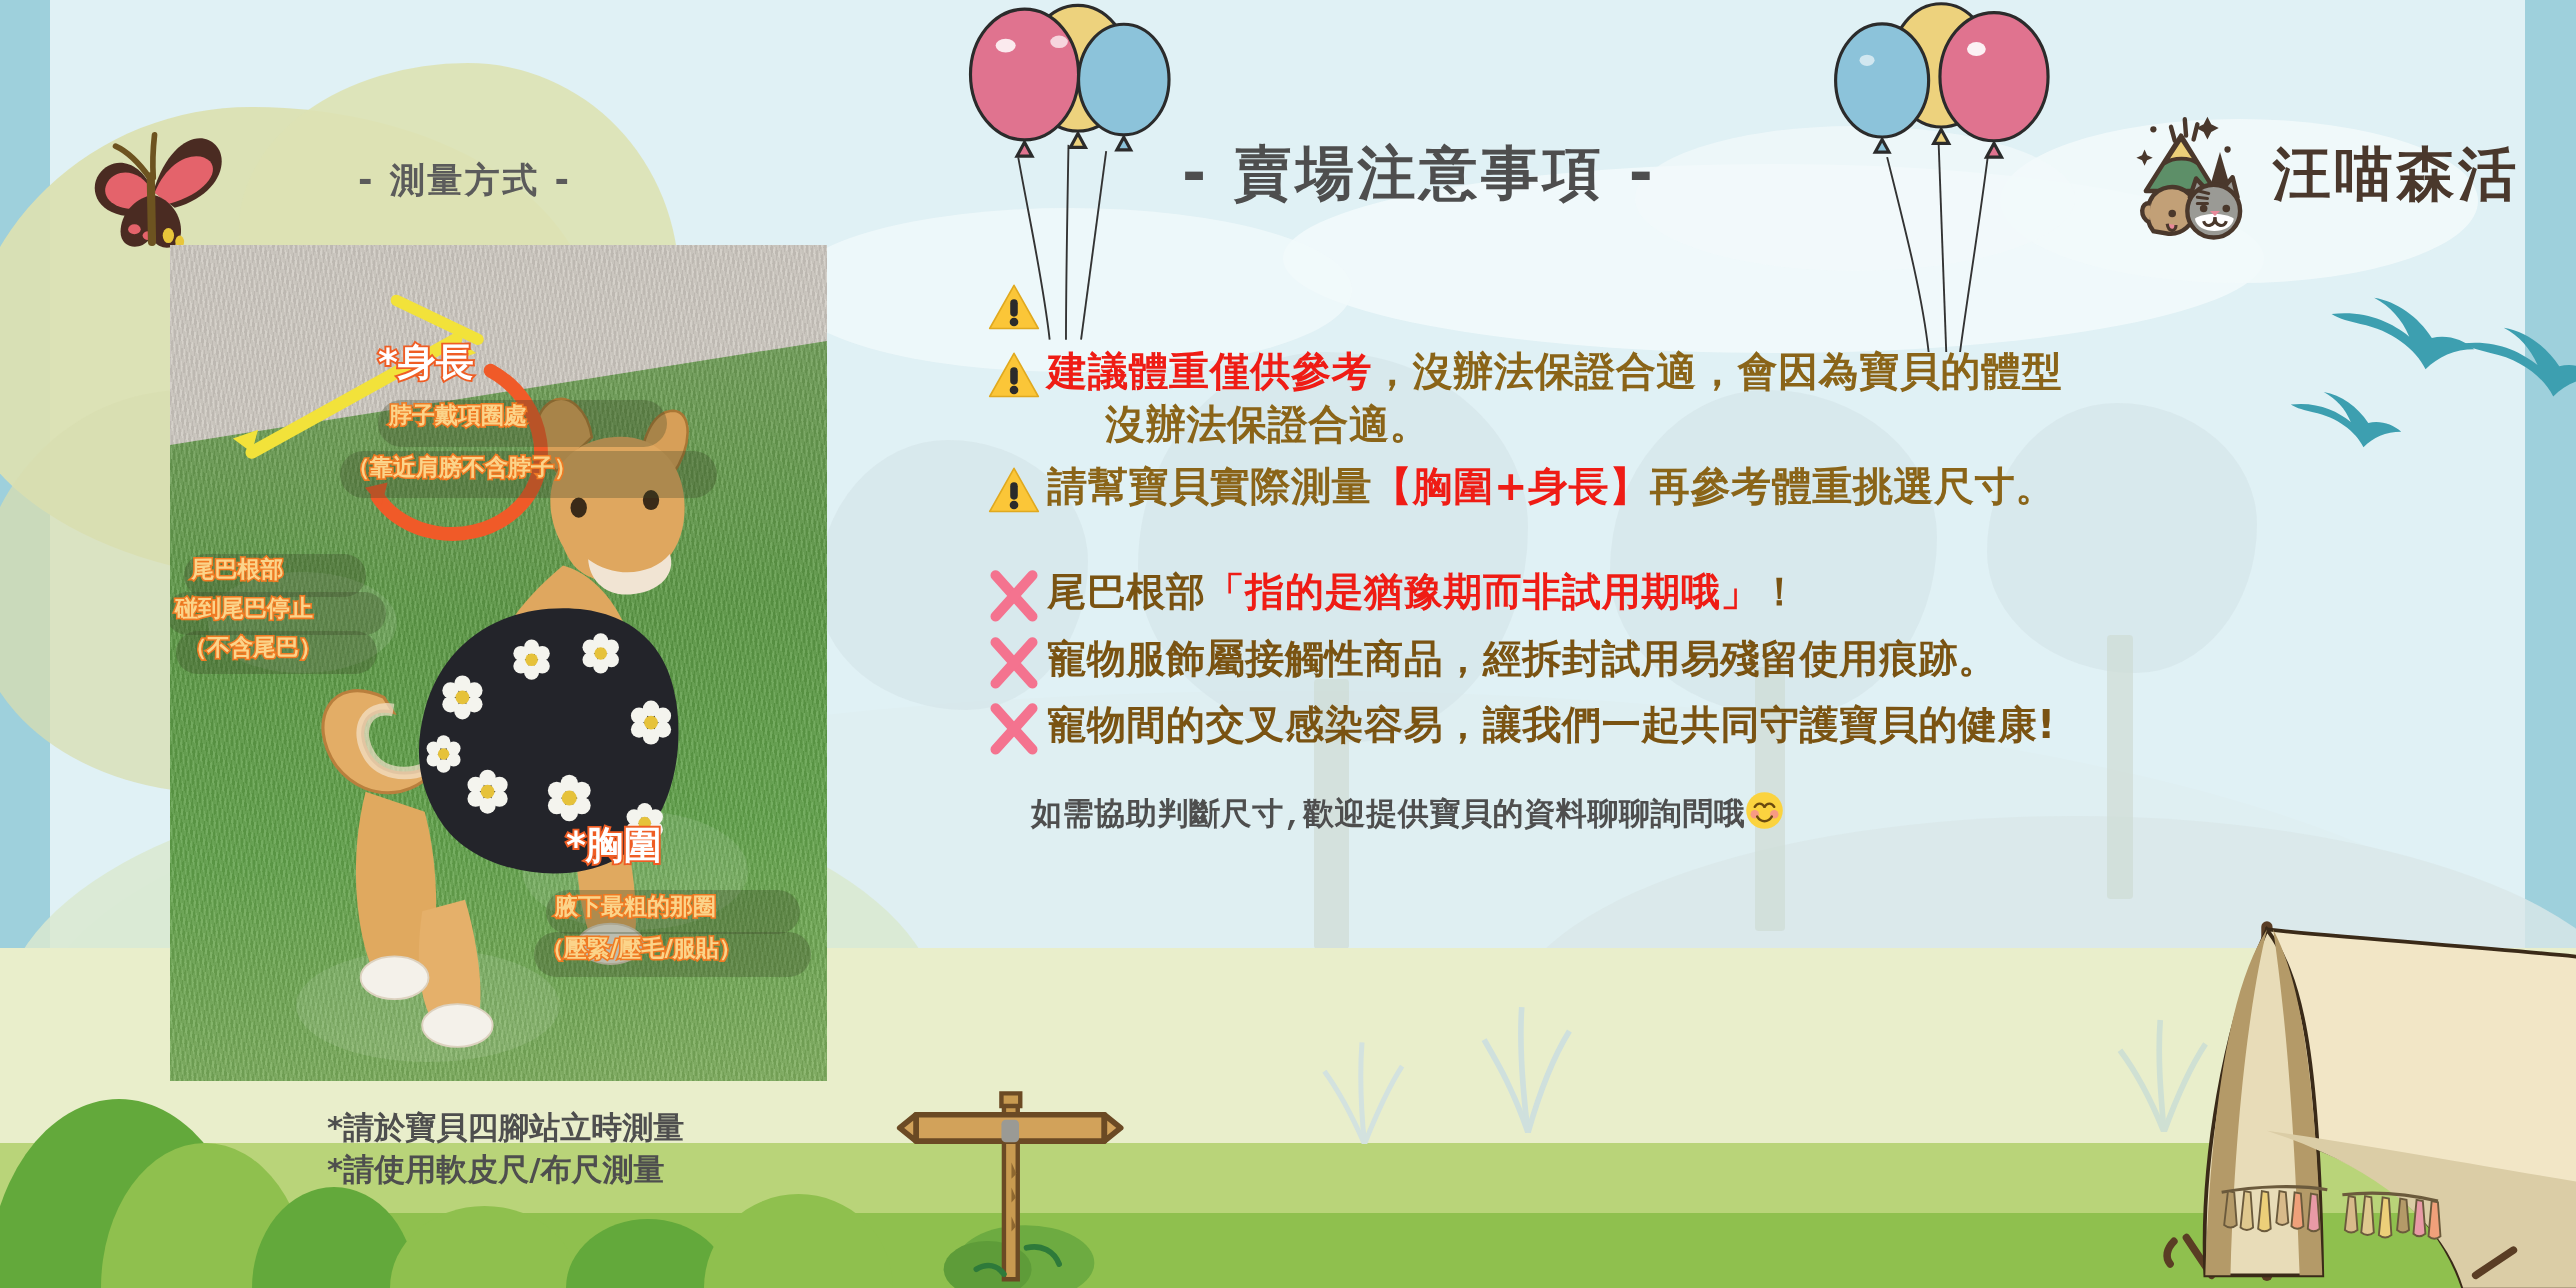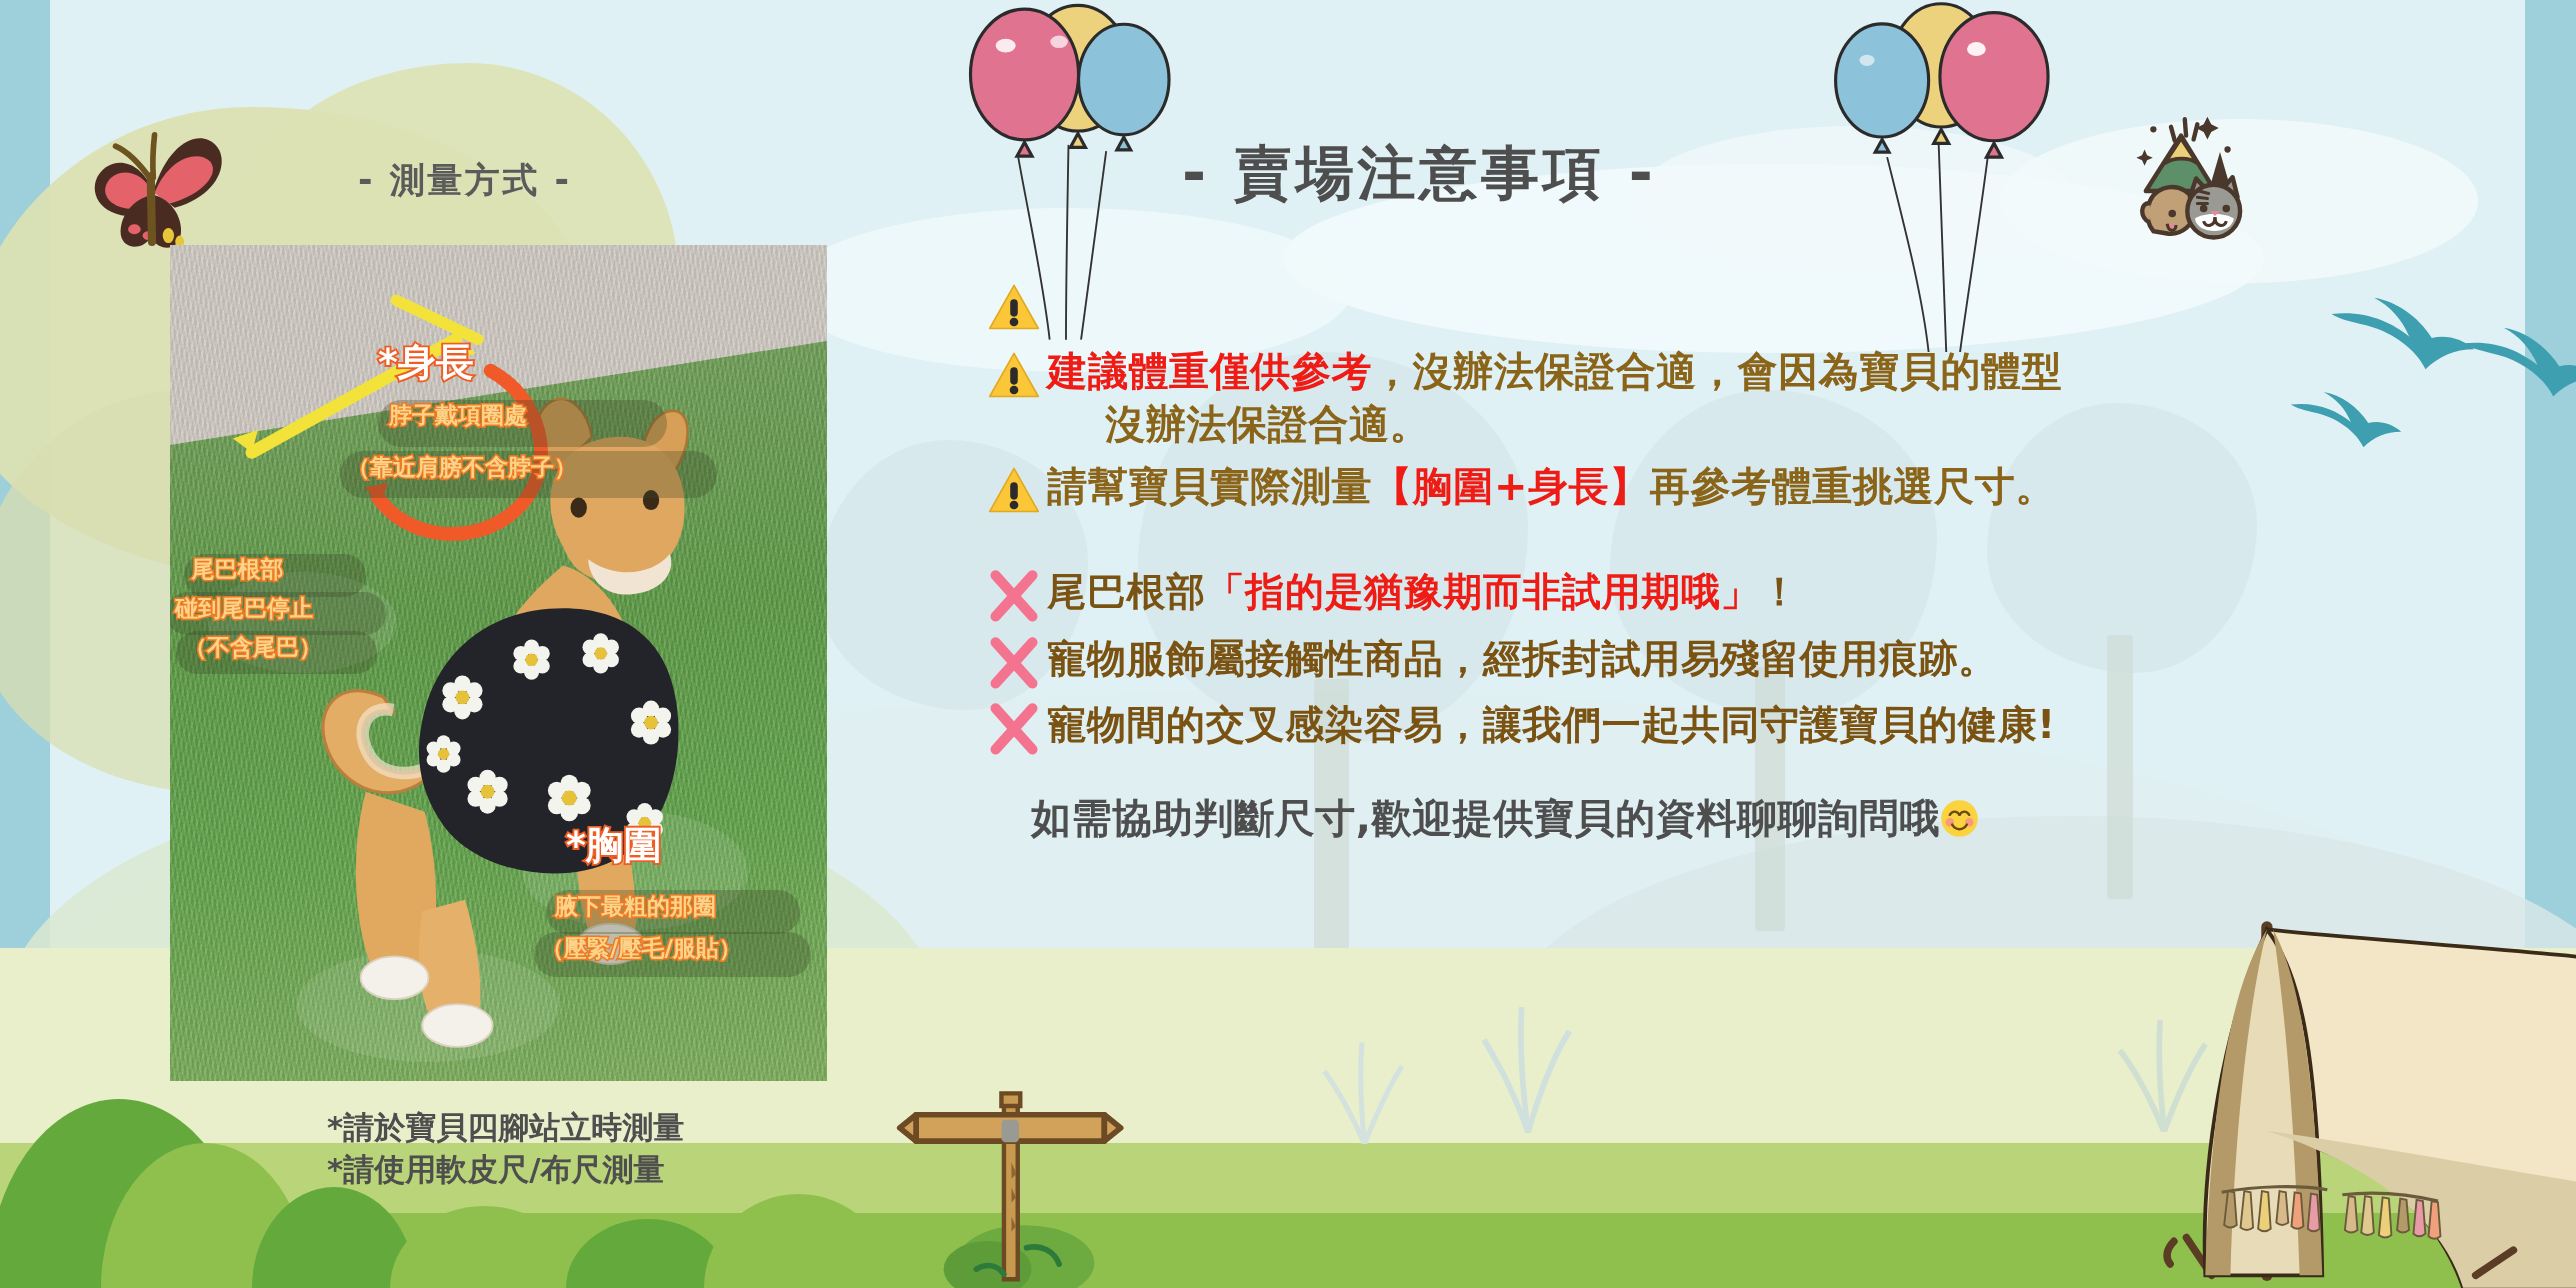--- a/index.html
+++ b/index.html
@@ -118,21 +118,21 @@
   
   .notes { position:absolute; left:987px; top:277px; width:1560px; }
   .note-row { display:flex; align-items:flex-start; margin-bottom:3.8px; }
   .note-ico { flex:0 0 auto; width:54px; height:54px; margin-right:6.3px; margin-top:3.8px; }
   .note-txt { font-size:40px; font-weight:bold; color:#8a6418; line-height:1.32; letter-spacing:0.6px; }
   .note-txt .red { color:#ef1c15; }
   .note-txt .indent { display:block; padding-left:58px; }
   .x-row { display:flex; align-items:flex-start; margin-bottom:2.5px; }
   .x-txt { font-size:39px; font-weight:bold; color:#7a5312; line-height:1.35; letter-spacing:0.6px; }
   .x-txt .red { color:#ef1c15; }
-  .closing { font-size:40px; font-weight:bold; color:#4e4e4e; letter-spacing:0.6px; margin-top:34px; padding-left:44px; white-space:nowrap; }
+  .closing { font-size:31px; font-weight:bold; color:#4e4e4e; letter-spacing:0.6px; margin-top:34px; padding-left:44px; white-space:nowrap;font-family:Liberation Mono, monospace; }
 
   .emoji-face { display:inline-block; width:39px; height:39px; vertical-align:-6.3px; position:relative; }
 </style>
 </head>
 <body>
 
 <div id="stage">
 
   <div class="sky-band"></div>
   <div class="sky-inner"></div>
@@ -273,20 +273,21 @@
       <path d="M168 142 L160 110 L140 134 Z" fill="#9a9a95" stroke="#4a382c" stroke-width="7" stroke-linejoin="round"></path>
       <circle cx="130" cy="164" r="42" fill="#9a9a95" stroke="#4a382c" stroke-width="7"></circle>
       <path d="M100 176 C104 202 158 202 162 176 C150 166 112 166 100 176 Z" fill="#ffffff"></path>
       <circle cx="114" cy="160" r="6" fill="#4a382c"></circle>
       <circle cx="150" cy="160" r="6" fill="#4a382c"></circle>
       <path d="M132 172 l-8 -8 h16 z" fill="#e8899a"></path>
       <path d="M132 174 C132 190 148 190 150 180" stroke="#4a382c" stroke-width="5" fill="none"></path>
       <path d="M132 174 C132 190 116 190 114 180" stroke="#4a382c" stroke-width="5" fill="none"></path>
       <path d="M104 142 L120 144 M104 152 L120 152 M106 132 L122 136" stroke="#4a382c" stroke-width="5" stroke-linecap="round"></path>
     </svg>
+    <div class="logo-text">汪喵森活</div>
   </div>
 
   <div class="title">- 賣場注意事項 -</div>
 
   <div class="meas-head">- 測量方式 -</div>
 
   <div class="photo-card">
     <div class="photo-path2"></div>
     <div class="photo-path"></div>
     <div class="grass-tex"></div>

